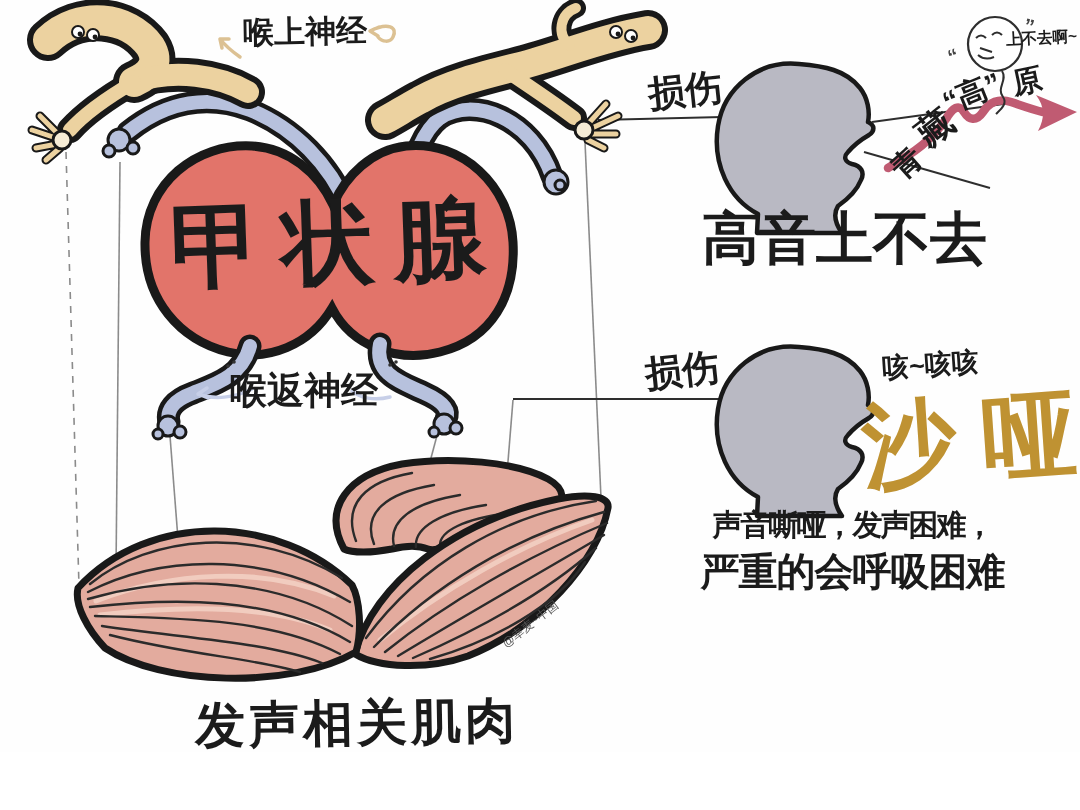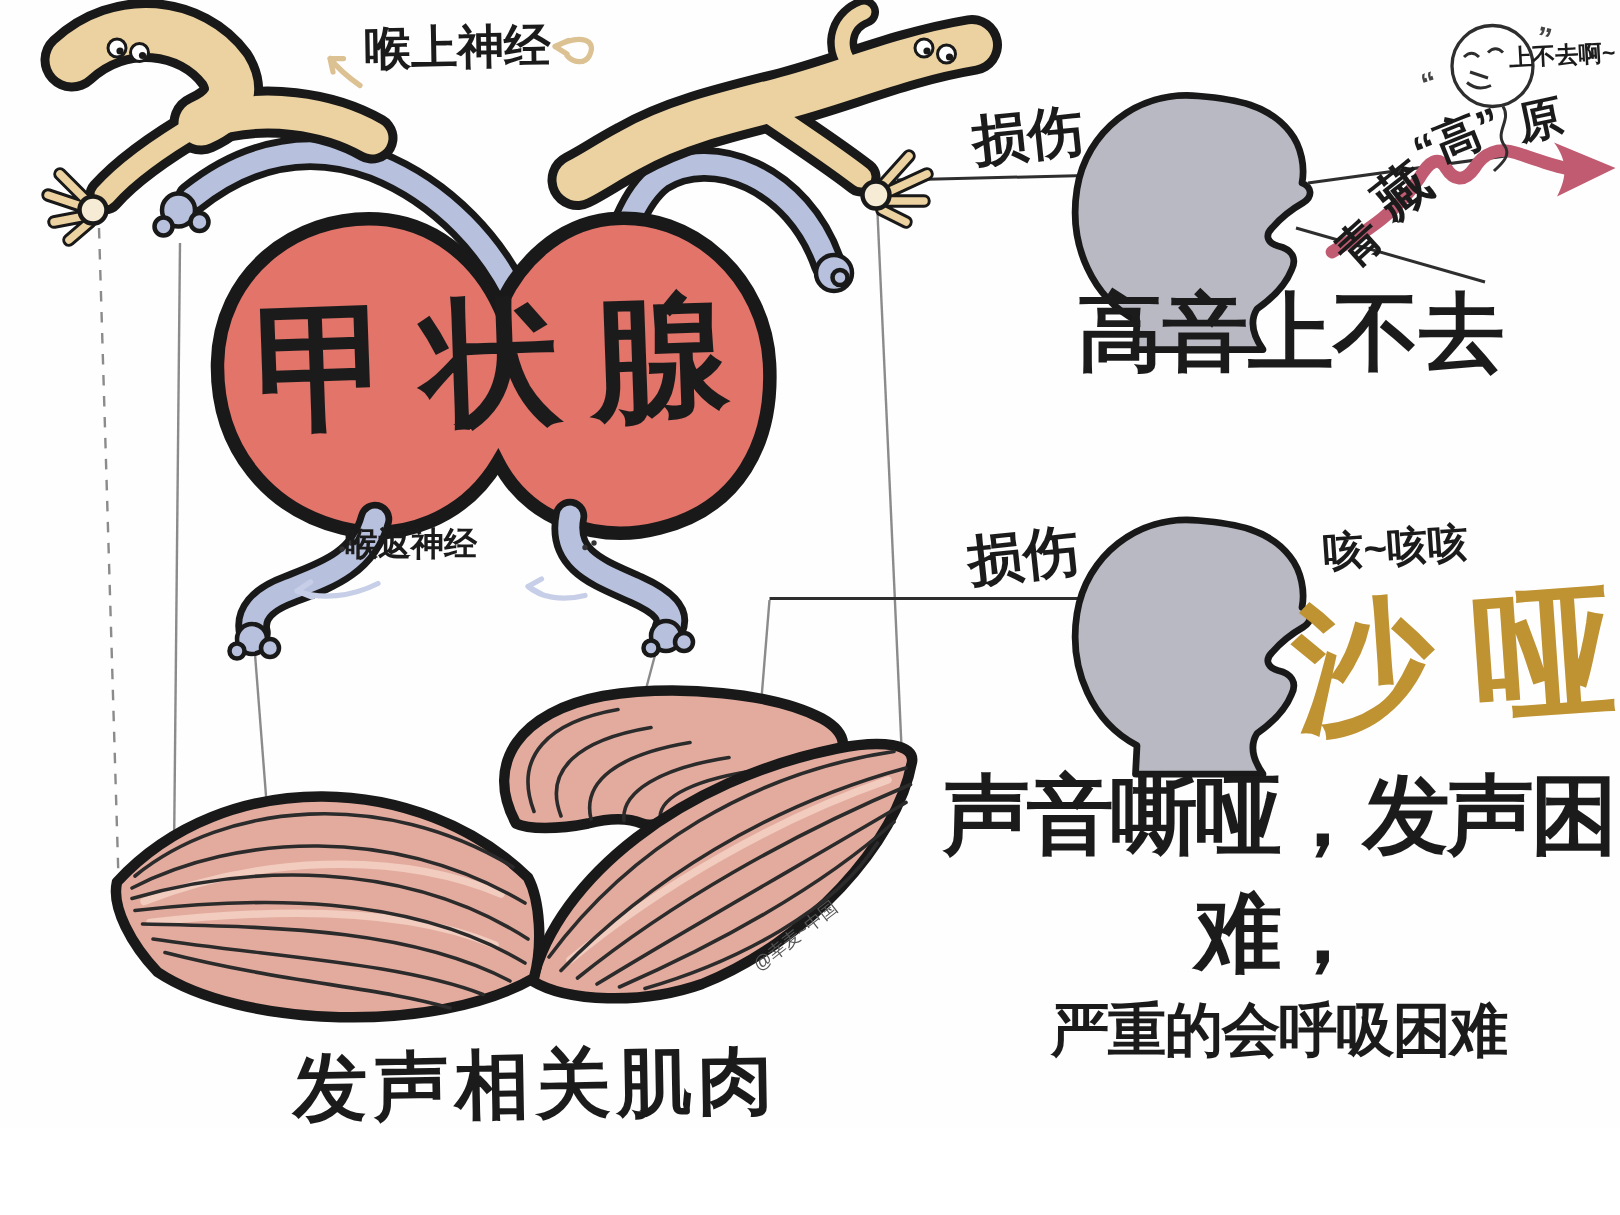--- a/index.html
+++ b/index.html
@@ -190,43 +190,43 @@
       <circle class="ghost" cx="995" cy="44" r="27"></circle>
       <path class="thin" d="M 1002,71 C 1008,80 996,88 1003,97 C 1008,104 1000,110 996,114" stroke-width="2"></path>
       <path class="thin" d="M 976,38 q 5,-5 10,0 M 992,35 q 5,-5 10,0 M 980,48 l 12,4 M 978,55 q 7,6 16,2" stroke-width="1.8"></path>
     </g>
   </svg>
 
   <div class="txt hand" style="left:243px;top:16px;font-size:31px;transform:rotate(-1deg);">喉上神经</div>
 
   <div class="txt hand" style="left:170px;top:196px;font-size:92px;letter-spacing:20px;transform:rotate(-2deg);">甲状腺</div>
 
-  <div class="txt hand" style="left:230px;top:352px;font-size:22px;">喉返神经</div>
+  <div class="txt hand" style="left:230px;top:372px;font-size:37px;">喉返神经</div>
 
   <div class="txt hand" style="left:195px;top:698px;font-size:50px;letter-spacing:4px;transform:rotate(-1deg);">发声相关肌肉</div>
 
   <div class="txt" style="left:500px;top:640px;font-size:12px;color:#555;transform:rotate(-38deg);transform-origin:left top;">@幸麦~中国</div>
 
   <div class="txt hand" style="left:648px;top:72px;font-size:37px;transform:rotate(-6deg);">损伤</div>
 
   <div class="txt hand" style="left:645px;top:352px;font-size:37px;transform:rotate(-6deg);">损伤</div>
 
   <div class="txt hand" style="left:892px;top:148px;font-size:30px;transform:rotate(-42deg);">青</div>
   <div class="txt hand" style="left:917px;top:110px;font-size:36px;transform:rotate(-38deg);">藏</div>
   <div class="txt hand" style="left:942px;top:78px;font-size:30px;transform:rotate(-22deg);">“高”</div>
   <div class="txt hand" style="left:1012px;top:66px;font-size:30px;transform:rotate(-12deg);">原</div>
 
   <div class="txt hand" style="left:948px;top:46px;font-size:20px;color:#444;transform:rotate(-18deg);">“</div>
   <div class="txt hand" style="left:1024px;top:16px;font-size:20px;color:#444;transform:rotate(14deg);">”</div>
   <div class="txt hand" style="left:1006px;top:30px;font-size:15.5px;transform:rotate(-3deg);">上不去啊~</div>
 
-  <div class="txt heiti" style="left:702px;top:194px;font-size:57px;margin-left:16px;">高音上不去</div>
+  <div class="txt heiti" style="left:702px;top:210px;font-size:57px;">高音上不去</div>
 
   <div class="txt hand" style="left:882px;top:352px;font-size:27px;transform:rotate(-4deg);">咳~咳咳</div>
 
   <div class="txt hand" style="left:862px;top:392px;font-size:94px;letter-spacing:26px;color:var(--hoarse-gold);transform:rotate(-4deg);">沙哑</div>
 
   <div style="position:absolute;left:625px;top:505px;width:455px;text-align:center;">
-    <div class="heiti" style="font-size:58px;letter-spacing:-2px;line-height:1.35;color:#1b1b1b;">声音嘶哑，发声困难，</div>
+    <div class="heiti" style="font-size:30px;letter-spacing:-2px;line-height:1.35;color:#1b1b1b;">声音嘶哑，发声困难，</div>
     <div class="heiti" style="font-size:39px;letter-spacing:-1px;line-height:1.35;color:#1b1b1b;">严重的会呼吸困难</div>
   </div>
 
 </div>
 
 </body></html>

